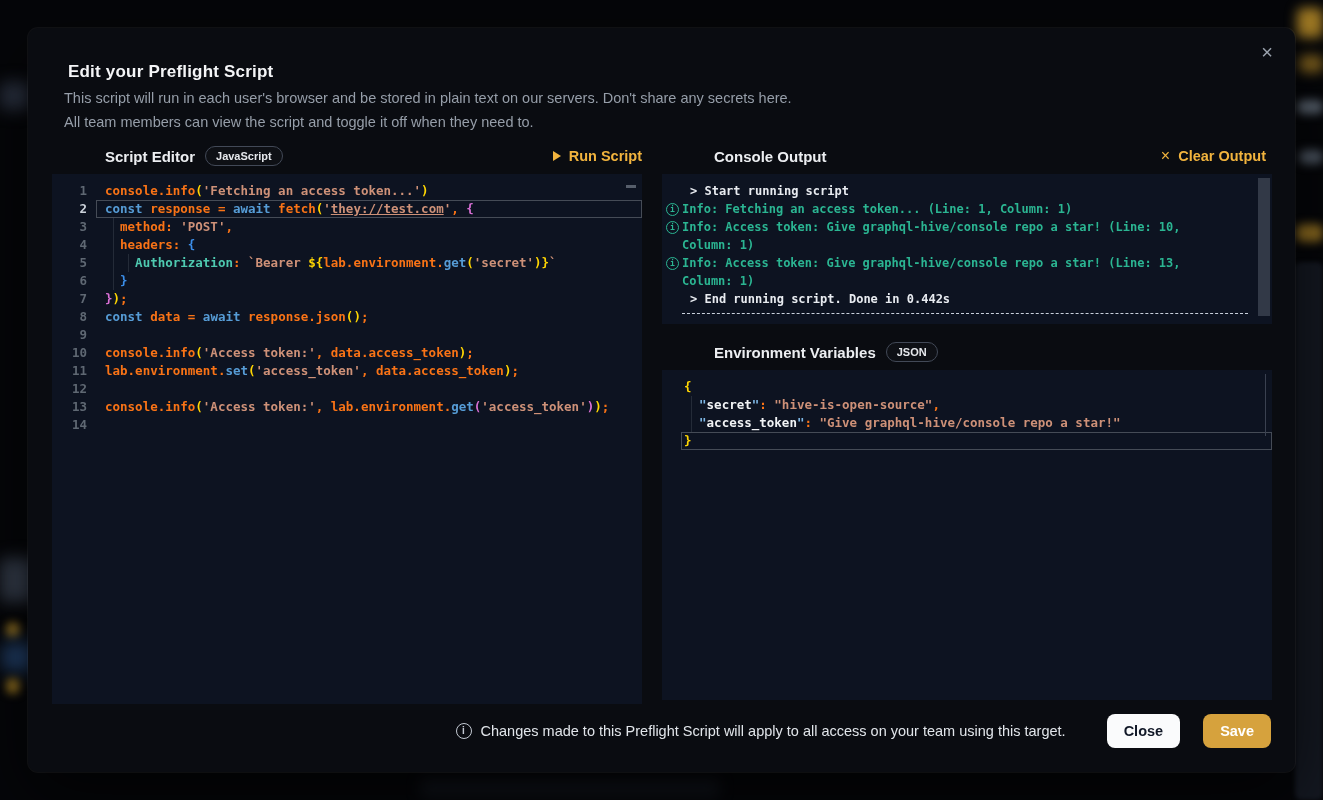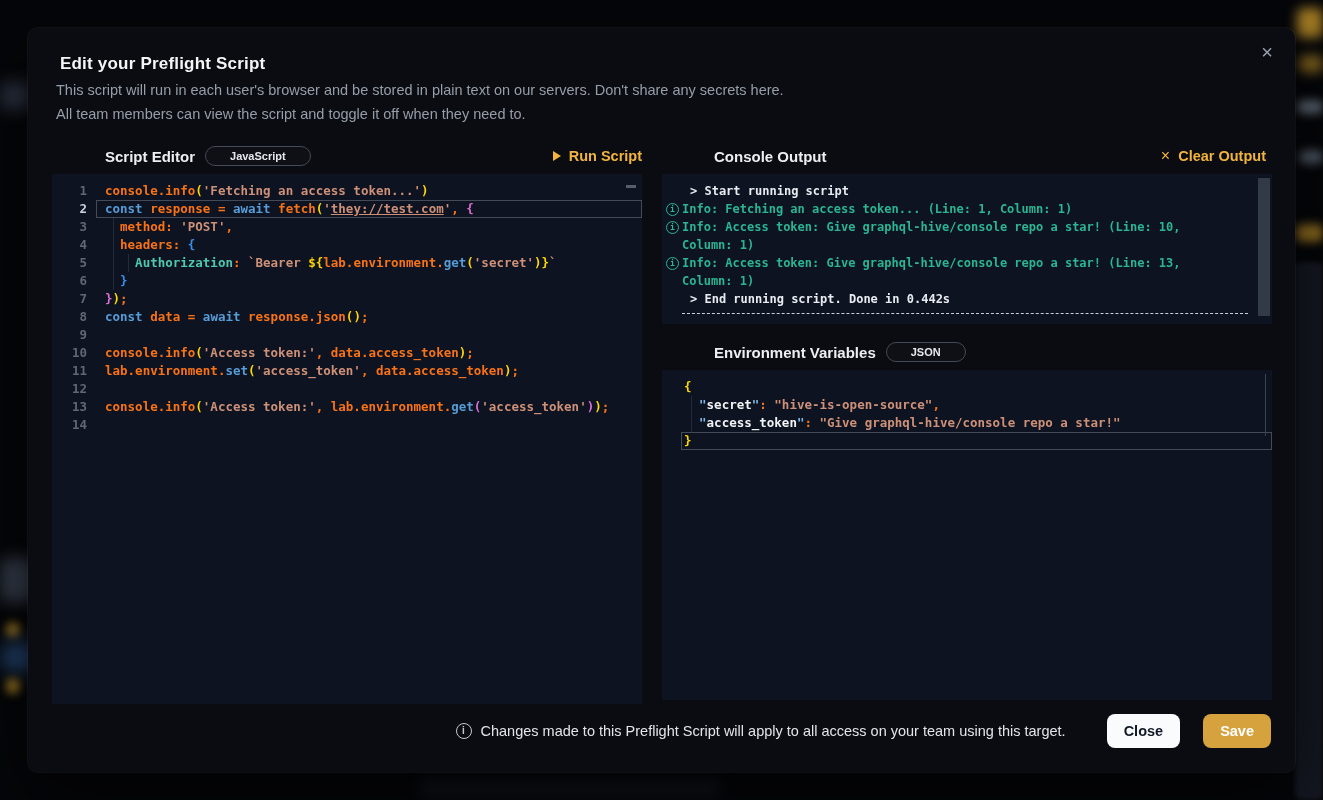--- a/index.html
+++ b/index.html
@@ -28,36 +28,36 @@
     position:absolute;left:28px;top:28px;width:1267px;height:744px;
     background:var(--modal,#0a0c11);border-radius:10px;
     box-shadow:0 0 0 1px rgba(255,255,255,.05), 0 24px 70px rgba(0,0,0,.65);
   }
   .modal-close{
     position:absolute;top:10px;right:14px;width:28px;height:28px;
     background:none;border:none;color:#9aa2ad;font-size:20px;line-height:28px;
     text-align:center;cursor:pointer;padding:0;font-family:"Liberation Sans",sans-serif;
   }
   .modal-title{
-    position:absolute;left:24px;top:18px;margin:8px;
+    position:absolute;left:24px;top:18px;margin:16px;
     font-size:17px;font-weight:700;color:#f4f5f7;letter-spacing:.2px;
   }
   .modal-desc{
-    position:absolute;left:24px;top:46px;margin:4px;
+    position:absolute;left:24px;top:46px;margin:12px;
     font-size:14.5px;line-height:24px;color:#969ea9;
   }
 
   
   .sec-head{position:absolute;height:30px;display:flex;align-items:center;gap:10px;}
   .sec-head.left{left:24px;top:113px;width:590px;padding-left:9px;box-sizing:border-box;}
   .sec-head.console{left:634px;top:113px;width:610px;padding:0 6px 0 8px;box-sizing:border-box;}
   .sec-head.env{left:634px;top:309px;width:610px;padding:0 6px 0 8px;box-sizing:border-box;}
   .sec-title{font-size:15px;font-weight:700;color:#eceef1;margin-left:44px;}
   .pill{
-    border:1px solid #424957;border-radius:999px;padding:3px 24px;
+    border:1px solid #424957;border-radius:999px;padding:3px 10px;
     font-size:11px;font-weight:700;color:#e6e8ec;background:rgba(255,255,255,.02);
   }
   .accent-btn{
     margin-left:auto;display:flex;align-items:center;gap:8px;
     background:none;border:none;cursor:pointer;padding:0;
     font-family:"Liberation Sans",sans-serif;font-size:14.5px;font-weight:600;color:var(--accent,#f2b43e);
   }
   .play-tri{width:0;height:0;border-left:8px solid var(--accent,#f2b43e);
     border-top:5px solid transparent;border-bottom:5px solid transparent;}
   .x-glyph{font-size:16px;line-height:14px;font-weight:400;}

